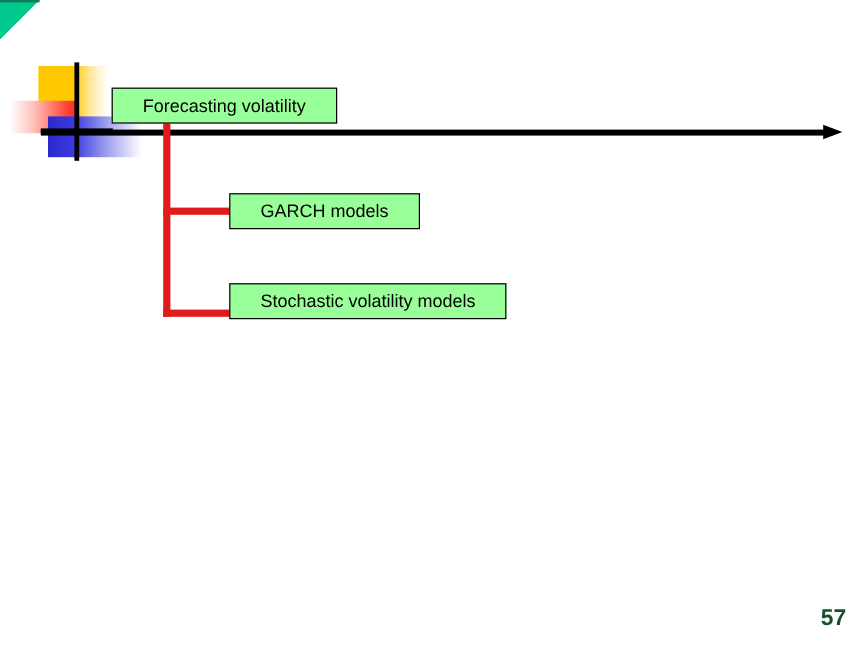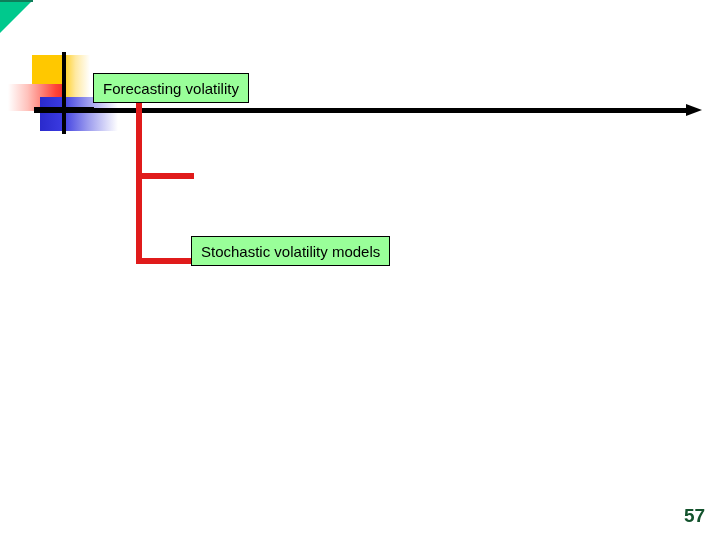--- a/index.html
+++ b/index.html
@@ -131,21 +131,21 @@
     background: #99FF99;
     border: 1px solid #000000;
     box-sizing: border-box;
     color: #000000;
     font-size: 15px;
     line-height: 1;
     display: flex;
     align-items: center;
     justify-content: center;
     white-space: nowrap;
-    padding: 0 9px;
+    padding: 0 25px;
   }
   .box-forecasting {
     left: 93px;
     top: 73px;
     height: 30px;
   }
   .box-garch {
     left: 191px;
     top: 161px;
     height: 30px;
@@ -183,18 +183,19 @@
 
   <div class="arrow-line"></div>
   <div class="arrow-head"></div>
 
   <div class="red-vline"></div>
   <div class="red-branch-garch"></div>
   <div class="red-branch-stoch"></div>
 
   <div class="box box-forecasting">Forecasting volatility</div>
 
+  <div class="box box-garch">GARCH models</div>
 
   <div class="box box-stochastic">Stochastic volatility models</div>
 
   <div class="page-number">57</div>
 
 </div>
 
 </body></html>

